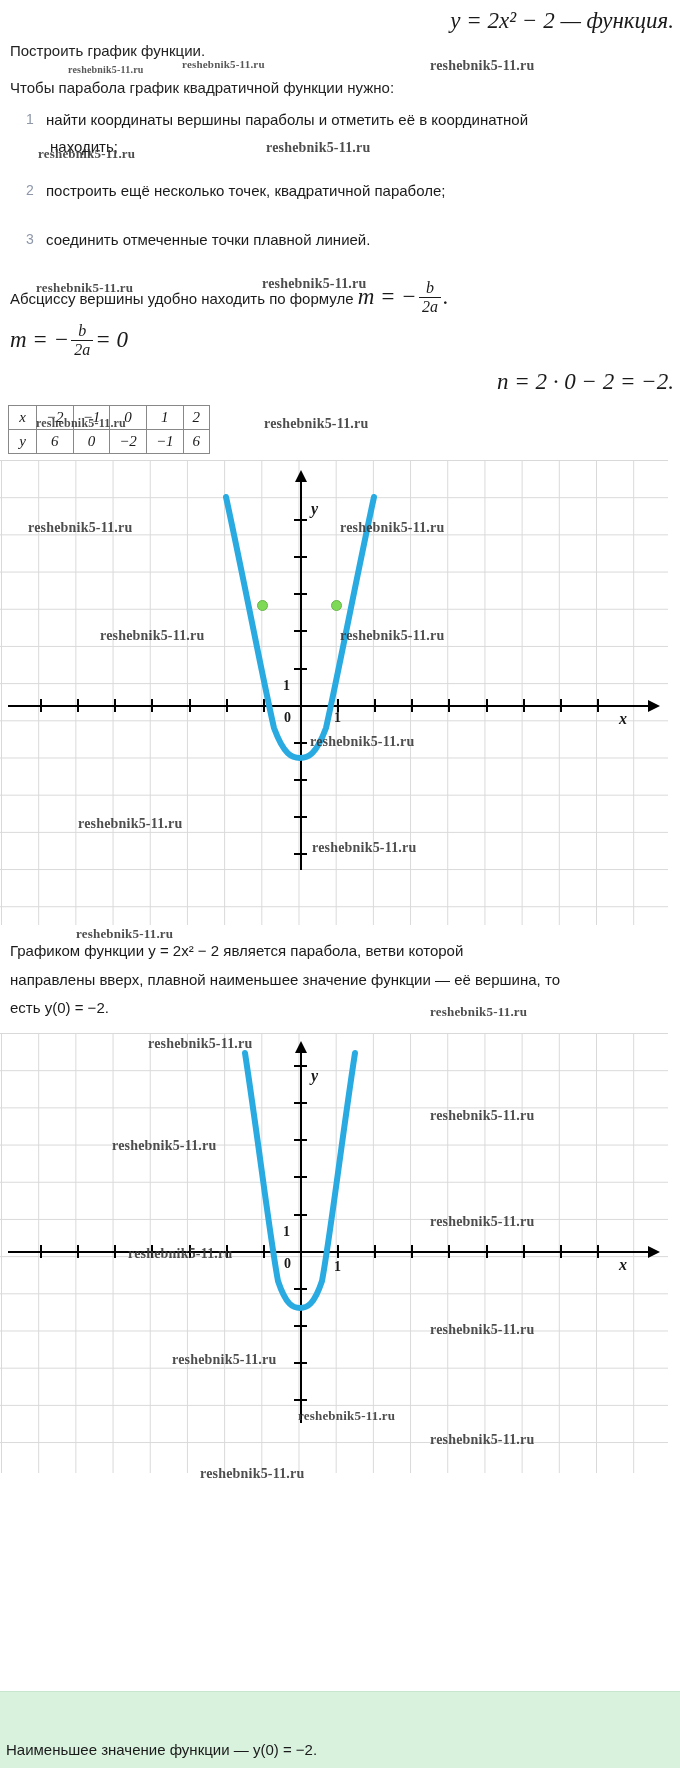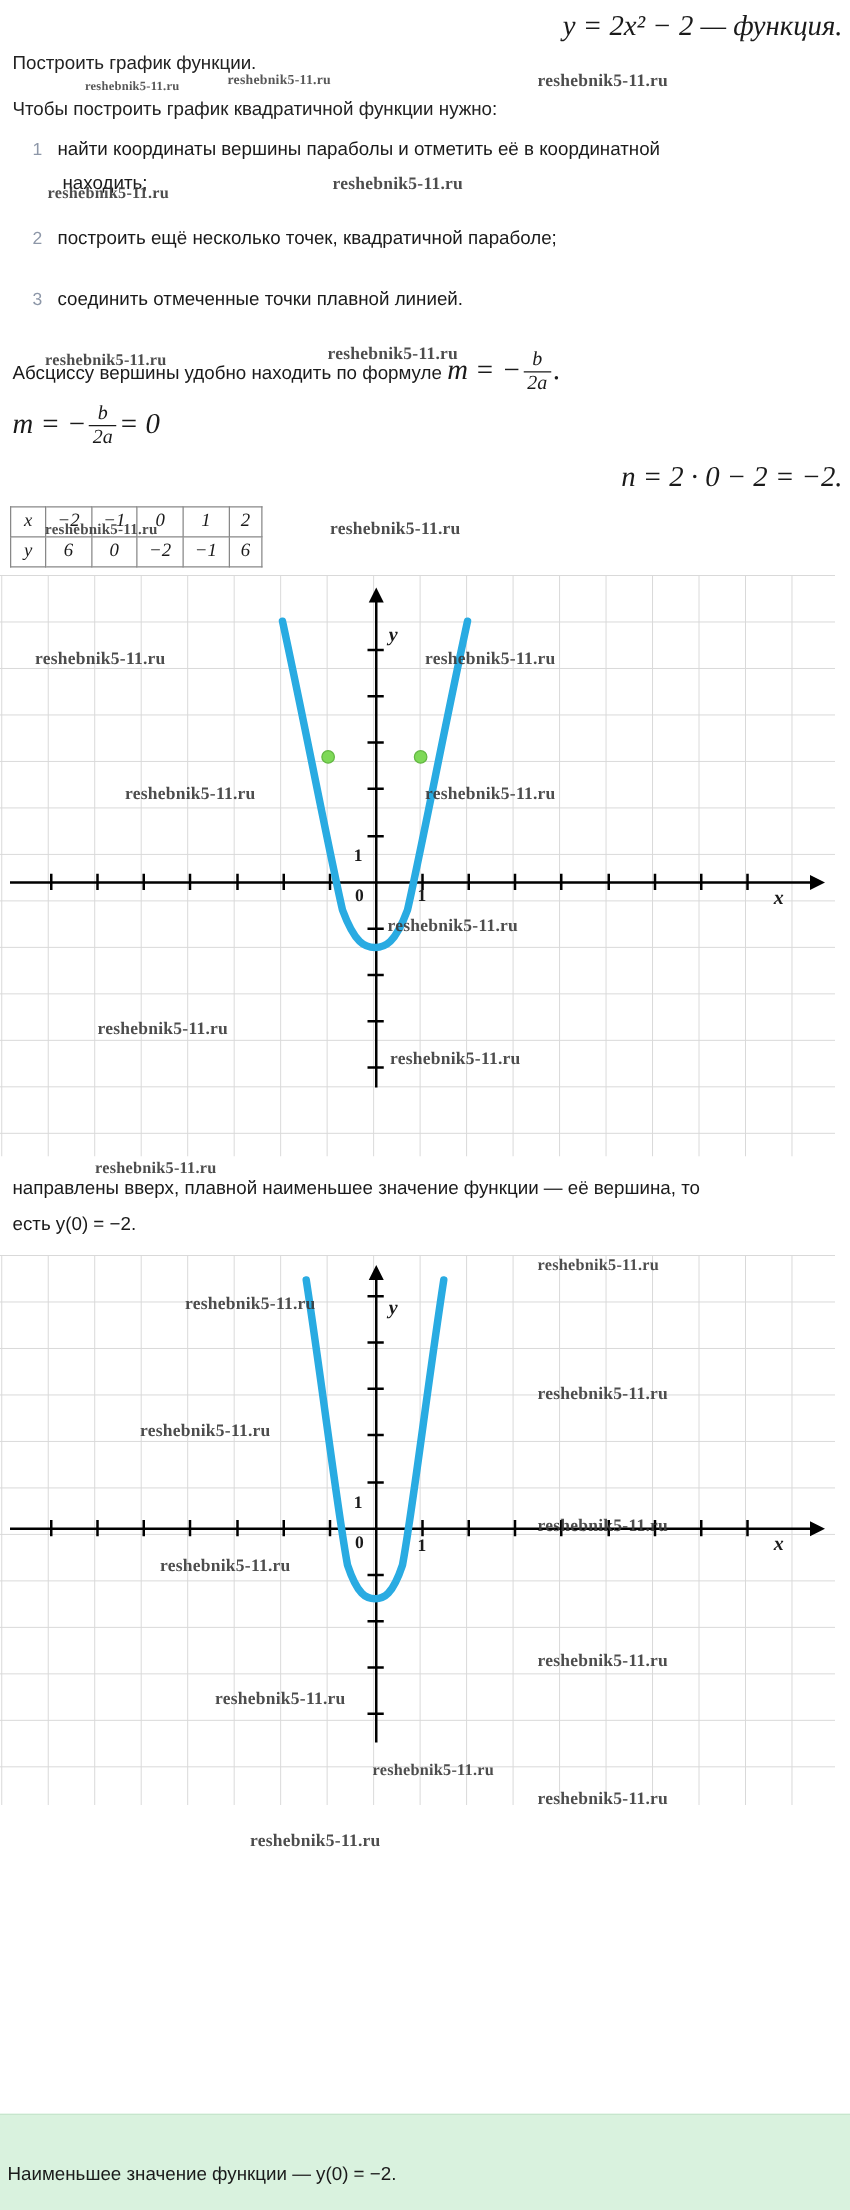--- a/index.html
+++ b/index.html
@@ -177,35 +177,35 @@
     position: absolute;
     left: 0; right: 0;
     bottom: 0;
     height: 85px;
     background: #d9f2de;
     border-top: 1px solid #c7e6cd;
   }
   .answer .txt {
     position: absolute;
     left: 6px;
-    bottom: 28px;
+    bottom: 18px;
     font-family: "Liberation Sans", sans-serif;
     font-size: 15px;
   }
 </style>
 </head>
 <body>
 
 <div class="page">
 
   <div class="top-eq math">
     <span>y = 2x² − 2 — функция.</span>
   </div>
   <div class="line instr">Построить график функции.</div>
-  <div class="line instr" style="margin-top:14px;">Чтобы построить график квадратичной функции нужно:</div>
+  <div class="line instr" style="margin-top:14px;">Чтобы парабола график квадратичной функции нужно:</div>
 
   <ul class="steps">
     <li class="step">
       <span class="num">1</span>
       <span>найти координаты вершины параболы и отметить её в координатной</span>
       <span class="cont">находить;</span>
     </li>
     <li class="step" style="margin-bottom:26px;">
       <span class="num">2</span>
       <span>построить ещё несколько точек, квадратичной параболе;</span>
@@ -289,20 +289,21 @@
     <div class="dot" style="left:331px; top:140px;"></div>
 
     <div class="ptlabel" style="left:284px; top:250px;">0</div>
     <div class="ptlabel" style="left:334px; top:250px;">1</div>
     <div class="ptlabel" style="left:283px; top:218px;">1</div>
     <div class="axlabel" style="left:619px; top:250px;">x</div>
     <div class="axlabel" style="left:311px; top:40px;">y</div>
   </div>
 
   <div class="para">
+    <div>Графиком функции y = 2x² − 2 является парабола, ветви которой</div>
     <div>направлены вверх, плавной наименьшее значение функции — её вершина, то</div>
     <div>есть y(0) = −2.</div>
   </div>
 
   <div class="graph" id="graph2" style="margin-top:10px;">
     <div class="axis-x" style="top:218px;"></div>
     <div class="arrow right" style="left:648px; top:213px;"></div>
     <div class="axis-y" style="left:300px; top:18px; height:372px;"></div>
     <div class="arrow up" style="left:295px; top:8px;"></div>
 

